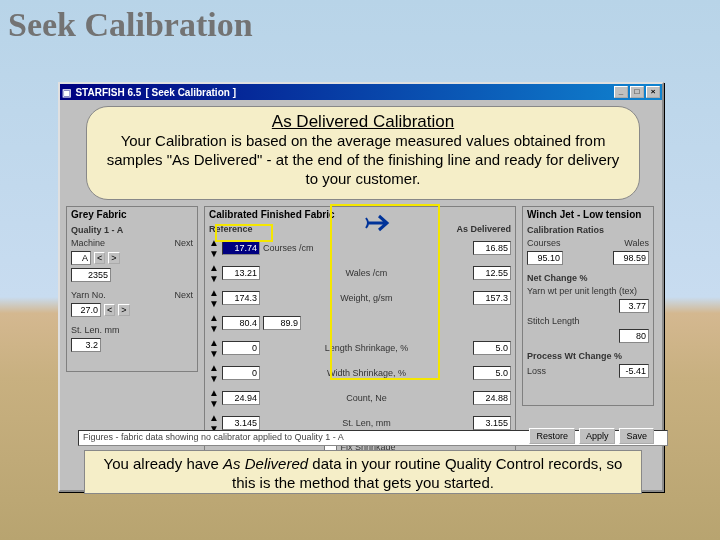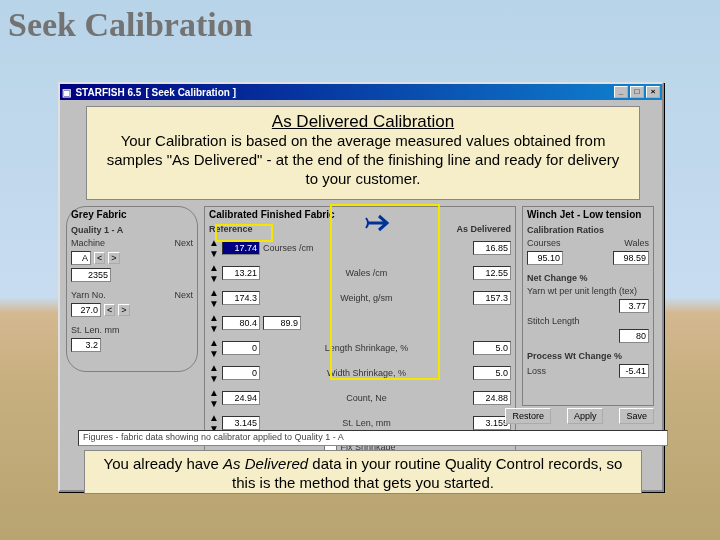--- a/index.html
+++ b/index.html
@@ -37,32 +37,32 @@
   .overlay-cream {
     position:absolute;
     background:#f5eec8;
     border:1px solid #888;
     color:#000;
     font-size:15px;
     text-align:center;
     padding:4px 16px;
     line-height:1.25;
   }
-  .overlay-top { left:26px; top:6px; width:554px; height:94px; z-index:5; }
+  .overlay-top { left:26px; top:6px; width:554px; height:94px; z-index:5;border-radius:22px; }
   .overlay-top .hd { font-size:17px; text-decoration:underline; }
   .overlay-bot { left:24px; top:350px; width:558px; height:44px; z-index:5; font-size:15px; }
   .overlay-bot .ital { font-style: italic; }
 
   .panel {
     position:absolute;
     background:#c0c0c0;
     border:1px solid #808080;
   }
   .panel-title { font-size:10px; font-weight:bold; color:#000; padding:2px 4px; }
-  .grey   { left:6px;   top:106px; width:132px; height:166px;border-radius:20px; }
+  .grey   { left:6px;   top:106px; width:132px; height:166px; }
   .finfab { left:144px; top:106px; width:312px; height:252px; }
   .proc   { left:462px; top:106px; width:132px; height:200px; }
 
   .lbl { font-size:9px; color:#333; }
   .field {
     display:inline-block; background:#fff; border:1px inset #888; height:14px;
     font-size:9px; padding:0 2px; line-height:13px; min-width:30px;
     text-align:right; color:#000;
   }
   .spincol { display:flex; flex-direction:column; }
@@ -273,21 +273,21 @@
         </div>
       <div class="row">
           <span class="lbl">Loss</span>
           <span style="flex:1"></span>
           <span class="field">-5.41</span>
         </div>
     </div>
 
     <div class="status">Figures - fabric data showing no calibrator applied to Quality 1 - A</div>
 
-    <div style="position:absolute; right:8px; top:308px; display:flex; gap:16px;">
+    <div style="position:absolute; right:8px; top:328px; display:flex; gap:4px;">
       <button class="btn">Restore</button>
       <button class="btn">Apply</button>
       <button class="btn">Save</button>
     </div>
 
     <div class="overlay-cream overlay-bot">
       <span>You already have </span><span class="ital">As Delivered</span><span> data in your routine Quality Control records, so this is the method that gets you started.</span>
     </div>
 
   </div>

